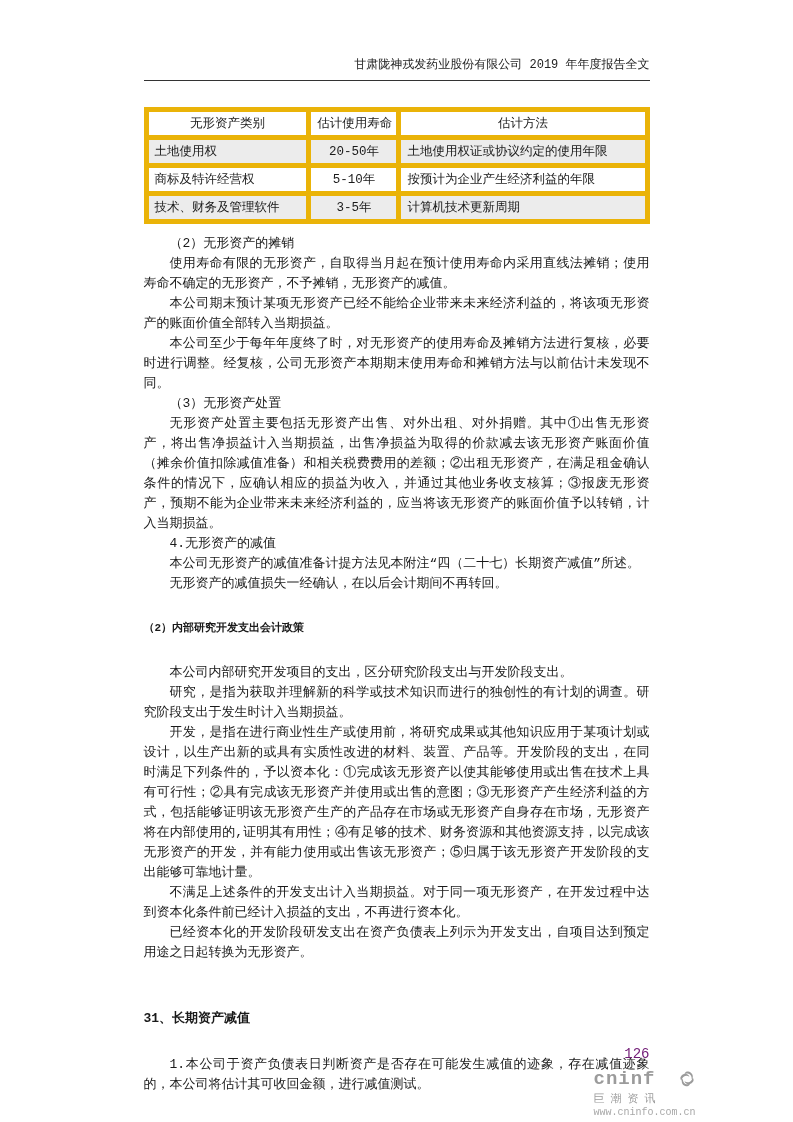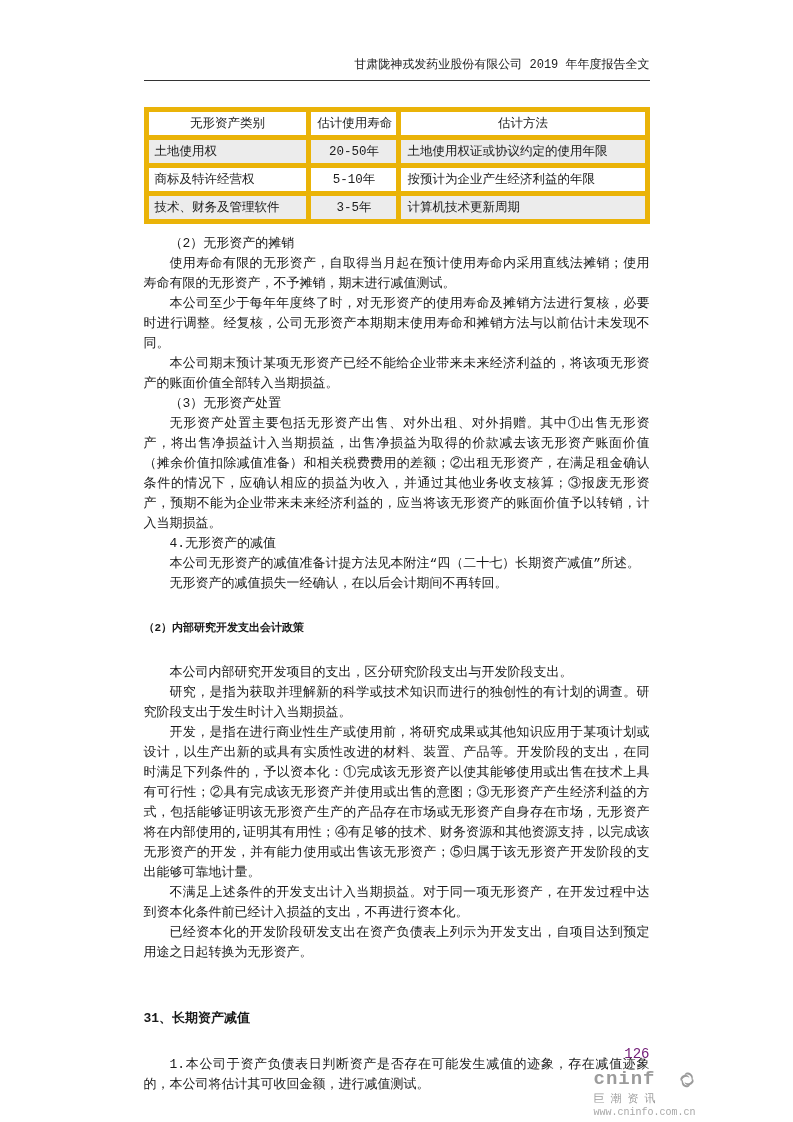--- a/index.html
+++ b/index.html
@@ -81,21 +81,20 @@
   .cninfo {
     position: absolute;
     right: 28px;
     bottom: 16px;
     color: #9b9b9b;
     text-align: left;
     line-height: 1.15;
   }
   .cninfo .brand-row {
     display: flex;
-    align-items: center;
     gap: 21px;
   }
   .cninfo .brand {
     font-size: 19px;
     font-weight: bold;
     letter-spacing: 1px;
     color: #9b9b9b;
   }
   .cninfo .mark { width: 20px; height: 20px; }
   .cninfo .brand-cn {
@@ -151,25 +150,25 @@
             <td class="c3">计算机技术更新周期</td>
           </tr>
 
       </tbody>
     </table>
 
     <div class="body-text">
 
         <p class="para body">（2）无形资产的摊销</p>
 
-        <p class="para body">使用寿命有限的无形资产，自取得当月起在预计使用寿命内采用直线法摊销；使用寿命有限的无形资产，不予摊销，期末进行减值测试。</p>
+        <p class="para body">使用寿命有限的无形资产，自取得当月起在预计使用寿命内采用直线法摊销；使用寿命不确定的无形资产，不予摊销，无形资产的减值。</p>
+
+        <p class="para body">本公司期末预计某项无形资产已经不能给企业带来未来经济利益的，将该项无形资产的账面价值全部转入当期损益。</p>
 
         <p class="para body">本公司至少于每年年度终了时，对无形资产的使用寿命及摊销方法进行复核，必要时进行调整。经复核，公司无形资产本期期末使用寿命和摊销方法与以前估计未发现不同。</p>
-
-        <p class="para body">本公司期末预计某项无形资产已经不能给企业带来未来经济利益的，将该项无形资产的账面价值全部转入当期损益。</p>
 
         <p class="para body">（3）无形资产处置</p>
 
         <p class="para body">无形资产处置主要包括无形资产出售、对外出租、对外捐赠。其中①出售无形资产，将出售净损益计入当期损益，出售净损益为取得的价款减去该无形资产账面价值（摊余价值扣除减值准备）和相关税费费用的差额；②出租无形资产，在满足租金确认条件的情况下，应确认相应的损益为收入，并通过其他业务收支核算；③报废无形资产，预期不能为企业带来未来经济利益的，应当将该无形资产的账面价值予以转销，计入当期损益。</p>
 
         <p class="para body">4.无形资产的减值</p>
 
         <p class="para body">本公司无形资产的减值准备计提方法见本附注“四（二十七）长期资产减值”所述。</p>
 
         <p class="para body">无形资产的减值损失一经确认，在以后会计期间不再转回。</p>

